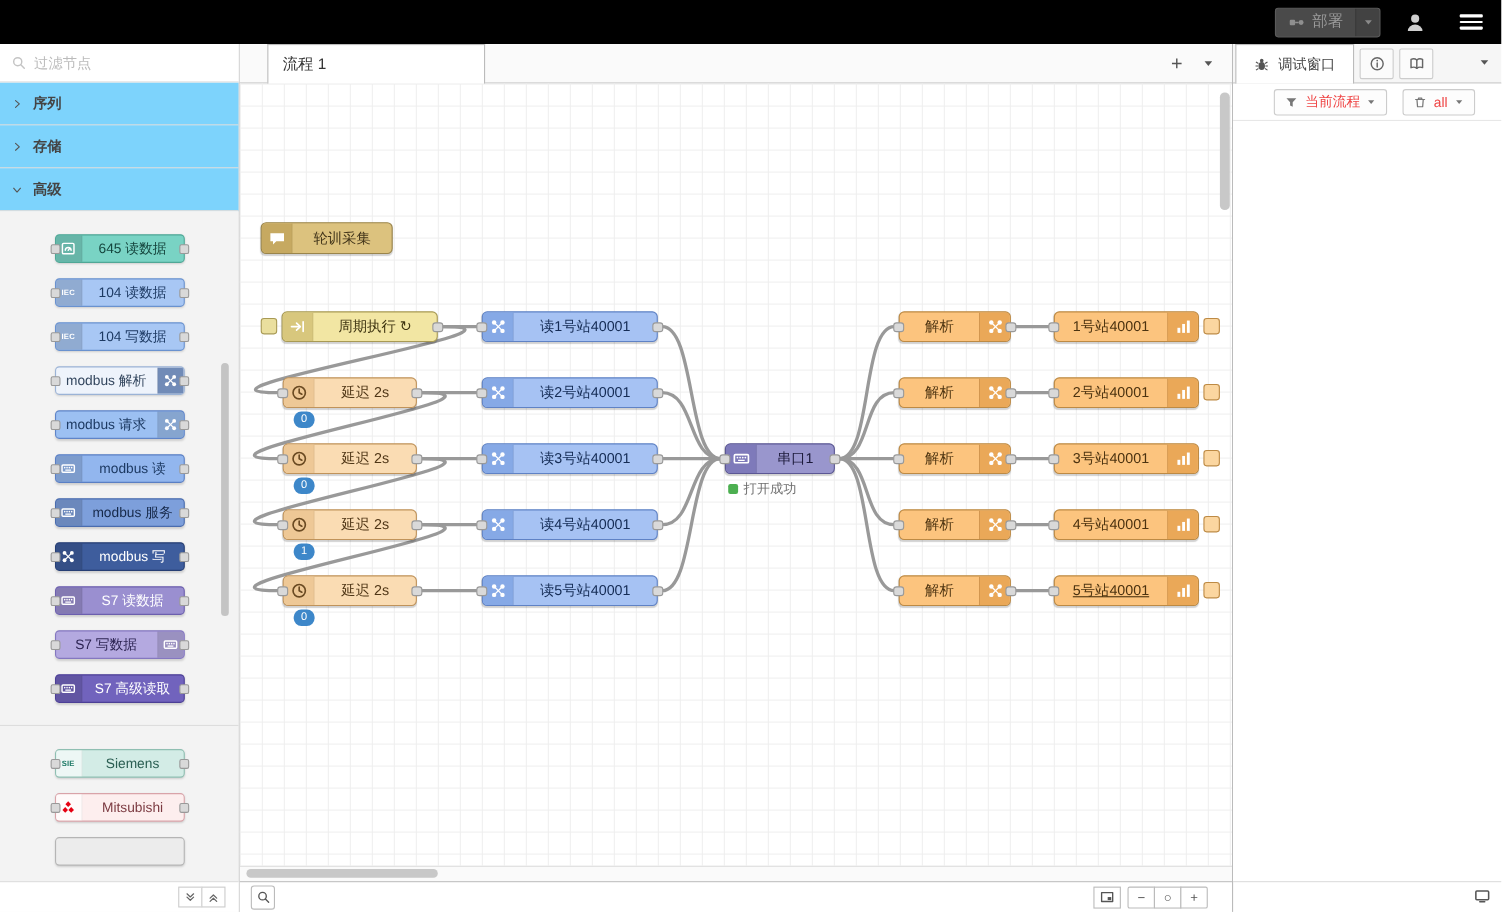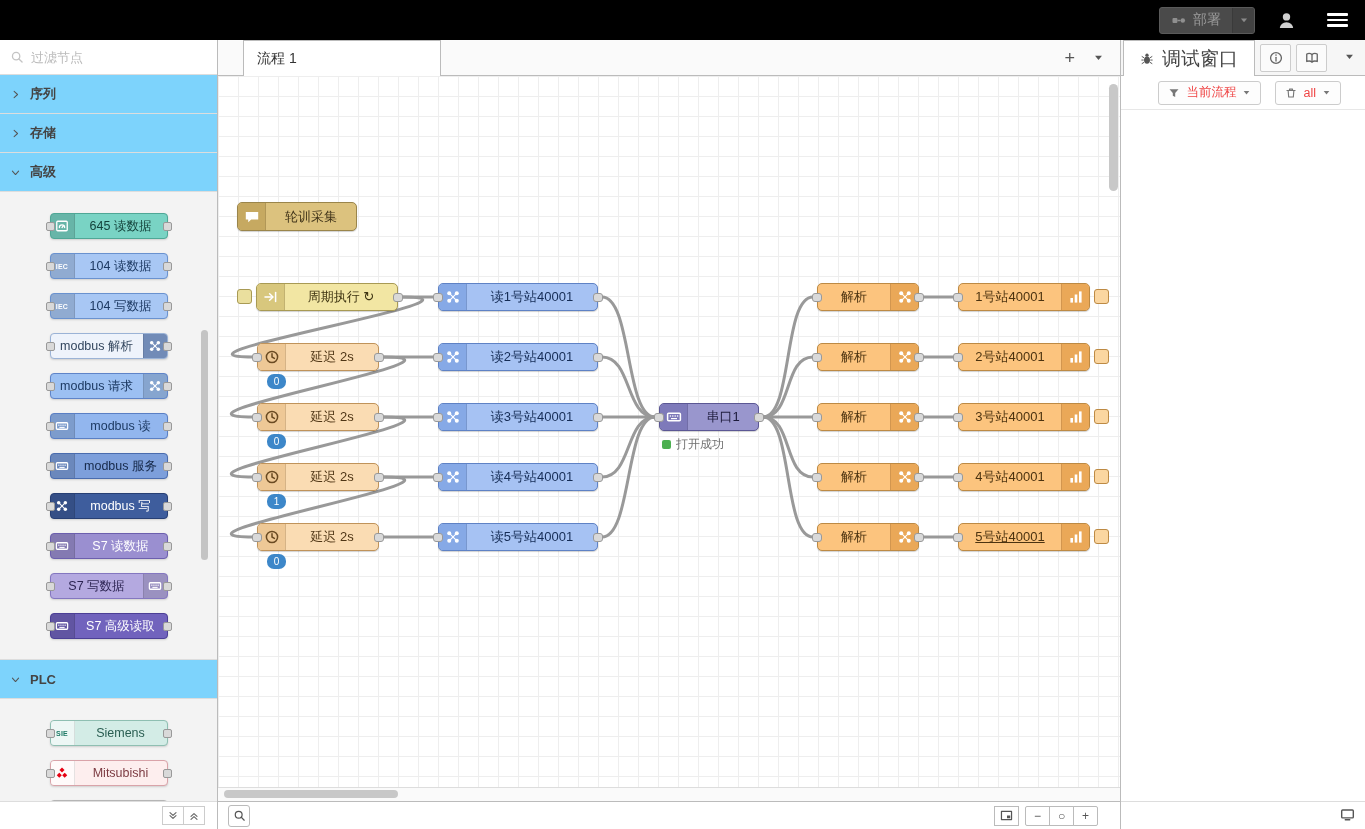--- a/index.html
+++ b/index.html
@@ -64,21 +64,21 @@
 .fbtn{height:20px;min-width:25px;border:1px solid #bbb;background:#fff;display:flex;align-items:center;justify-content:center;color:#555;font-size:12px;cursor:pointer}
 .search-btn{width:22px;height:22px;border:1px solid #bbb;border-radius:3px;background:#fff;display:flex;align-items:center;justify-content:center;cursor:pointer}
 .zoom-wrap{display:flex;align-items:center;gap:6px}
 .zoom-group{display:flex}
 .zoom-group .fbtn + .fbtn{margin-left:-1px}
 .zoom-group .fbtn:first-child{border-radius:2px 0 0 2px}
 .zoom-group .fbtn:last-child{border-radius:0 2px 2px 0}
 
 .sidebar{flex:0 0 245px;border-left:1px solid #bbb;display:flex;flex-direction:column;background:#fff}
 .sb-tabs{flex:0 0 36px;background:#f6f6f6;border-bottom:1px solid #bbb;display:flex;align-items:stretch;padding-left:2px}
-.sb-tab{background:#fff;border:1px solid #bbb;border-bottom:none;margin-bottom:-1px;z-index:2;display:flex;align-items:center;gap:8px;padding:0 16px;font-size:19px;color:#444;cursor:pointer}
+.sb-tab{background:#fff;border:1px solid #bbb;border-bottom:none;margin-bottom:-1px;z-index:2;display:flex;align-items:center;gap:8px;padding:0 16px;font-size:13px;color:#444;cursor:pointer}
 .sb-icon-btn{width:31px;height:28px;margin:4px 0 0 5px;border:1px solid #ccc;border-radius:2px;background:#fbfbfb;display:flex;align-items:center;justify-content:center;cursor:pointer}
 .sb-caret{margin-left:auto;align-self:center;padding:0 10px;color:#555;cursor:pointer}
 .sb-toolbar{flex:0 0 34px;display:flex;align-items:center;justify-content:flex-end;gap:14px;padding-right:24px;border-bottom:1px solid #e7e7e7;background:#fff}
 .sb-filter-btn{height:24px;display:flex;align-items:center;gap:6px;padding:0 9px;border:1px solid #ccc;border-radius:3px;background:#fdfdfd;color:#ef4444;font-size:12.5px;cursor:pointer}
 .sb-content{flex:1;background:#fff}
 .sb-footer{flex:0 0 28px;border-top:1px solid #ddd;display:flex;align-items:center;justify-content:flex-end;padding-right:10px}
 .ic{display:inline-flex;align-items:center;justify-content:center;line-height:0}
 </style>
 </head>
 <body>
@@ -302,28 +302,20 @@
                   <circle cx="4.4" cy="7" r="0.8" fill="#fff"></circle>
                   <circle cx="6.8" cy="7" r="0.8" fill="#fff"></circle>
                   <circle cx="9.2" cy="7" r="0.8" fill="#fff"></circle>
                   <circle cx="11.6" cy="7" r="0.8" fill="#fff"></circle>
                   <line x1="5" y1="9.6" x2="11" y2="9.6" stroke="#fff" stroke-width="1.2"></line>
                 </svg>
               </span>
               <span class="pn-label">S7 高级读取</span>
               <span class="pn-port r"></span>
             </div>
-          </div>
-          <div class="palette-cat">
-            <span class="ic">
-              <svg width="11" height="11" viewBox="0 0 16 16">
-                <polyline points="3.5,6 8,11 12.5,6" stroke="#555" fill="none" stroke-width="1.5" stroke-linecap="round" stroke-linejoin="round"></polyline>
-              </svg>
-            </span>
-            <span>PLC</span>
           </div>
           <div class="palette-items">
             <div class="palette-node" style="background: rgb(211, 236, 230); border-color: rgb(143, 191, 178); color: rgb(42, 94, 82);">
               <span class="pn-port l"></span>
               <span class="pn-icon l" style="background:rgba(255,255,255,0.6)">
                 <b style="font-size:7px;letter-spacing:.2px;color:#1e7a66">SIE</b>
               </span>
               <span class="pn-label">Siemens</span>
               <span class="pn-port r"></span>
             </div>

